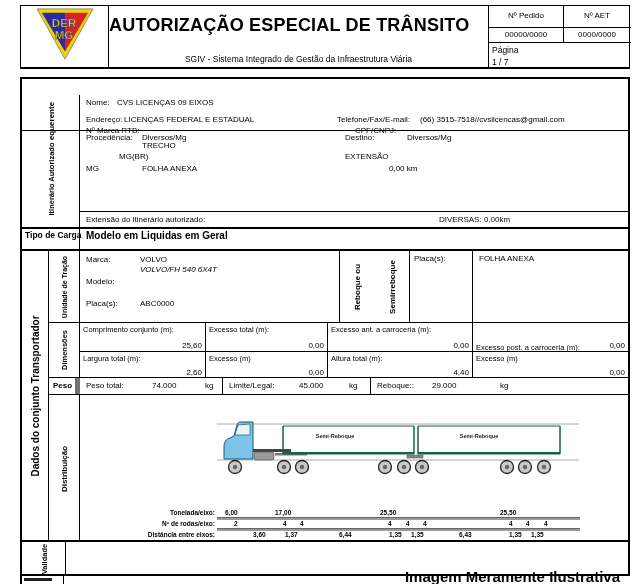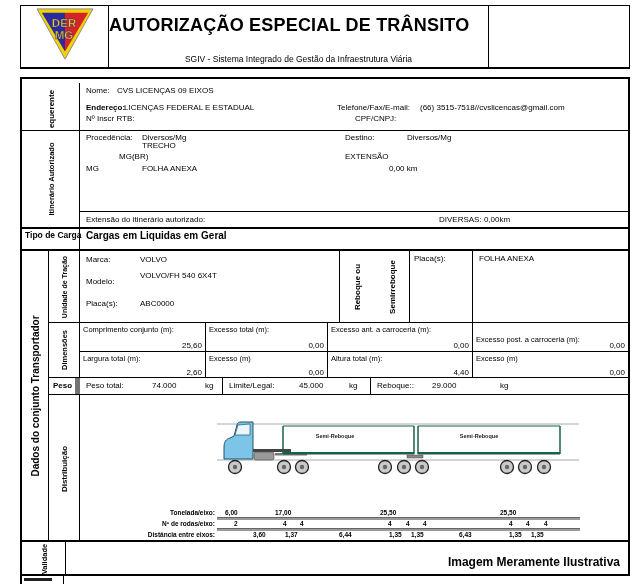--- a/index.html
+++ b/index.html
@@ -58,35 +58,46 @@
         <polygon points="8,7 32,7 32,47" fill="#2b2ba0"></polygon>
         <polygon points="32,7 56,7 32,47" fill="#d42428"></polygon>
         <text x="31" y="22" text-anchor="middle" font-size="12" font-weight="bold" fill="#f2d200" stroke="#2b2ba0" stroke-width="0.45">DER</text>
         <text x="31" y="34" text-anchor="middle" font-size="12" font-weight="bold" fill="#f2d200" stroke="#2b2ba0" stroke-width="0.45">MG</text>
       </svg>
     </div>
     <div class="hdr-title-cell">
       <div class="hdr-title">AUTORIZAÇÃO ESPECIAL DE TRÂNSITO</div>
       <div class="hdr-subtitle">SGIV - Sistema Integrado de Gestão da Infraestrutura Viária</div>
     </div>
+    <div class="hdr-right">
+      <div class="hline" style="left:74px; top:0; width:1px; height:36px;"></div>
+      <div class="hline" style="left:0; top:21px; width:142px; height:1px;"></div>
+      <div class="hline" style="left:0; top:36px; width:142px; height:1px;"></div>
+      <div class="hcell" style="left:0; top:5px; width:74px;">Nº Pedido</div>
+      <div class="hcell" style="left:74px; top:5px; width:68px;">Nº AET</div>
+      <div class="hcell" style="left:0; top:24px; width:74px;">00000/0000</div>
+      <div class="hcell" style="left:74px; top:24px; width:68px;">0000/0000</div>
+      <div class="hcell" style="left:3px; top:39px; width:80px; text-align:left; font-size:8.5px;">Página</div>
+      <div class="hcell" style="left:3px; top:51px; width:80px; text-align:left; font-size:8.5px;">1 / 7</div>
+    </div>
   </div>
 
   <div class="tbl">
 
-    <div class="row" style="top:4px; height:51px;padding-left:7px;">
+    <div class="row" style="top:16px; height:51px;padding-left:7px;">
       <div class="cellA">
         <span class="vlabel" style="font-size:8px;">equerente</span>
       </div>
       <span class="abs t8" style="left:64px; top:3px;">Nome:</span>
       <span class="abs t8" style="left:95px; top:3px;">CVS LICENÇAS 09 EIXOS</span>
-      <span class="abs t8" style="left:64px; top:20px;font-weight:bold;">Endereço:</span>
+      <span class="abs t8" style="left:64px; top:20px;">Endereço:</span>
       <span class="abs t8" style="left:102px; top:20px;">LICENÇAS FEDERAL E ESTADUAL</span>
       <span class="abs t8" style="left:315px; top:20px;">Telefone/Fax/E-mail:</span>
       <span class="abs t8" style="left:398px; top:20px;">(66) 3515-7518//cvslicencas@gmail.com</span>
-      <span class="abs t8" style="left:64px; top:31px;">Nº Inscr RTB:</span>
+      <span class="abs t8" style="left:64px; top:31px;">Nº Marca RTB:</span>
       <span class="abs t8" style="left:333px; top:31px;">CPF/CNPJ:</span>
     </div>
 
     <div class="row bt1" style="top:51px; height:97px;">
       <div class="cellA">
         <span class="vlabel" style="font-size:7.5px;">Itinerário Autorizado</span>
       </div>
       <span class="abs t8" style="left:64px; top:2px;">Procedência:</span>
       <span class="abs t8" style="left:120px; top:2px;">Diversos/Mg</span>
       <span class="abs t8" style="left:323px; top:2px;">Destino:</span>
@@ -99,36 +110,36 @@
       <span class="abs t8" style="left:367px; top:33px;">0,00 km</span>
       <div class="hrule" style="left:58px; top:80px;"></div>
       <span class="abs t8" style="left:64px; top:84px;">Extensão do itinerário autorizado:</span>
       <span class="abs t8" style="left:417px; top:84px;">DIVERSAS: 0,00km</span>
     </div>
 
     <div class="row bt2" style="top:148px; height:22px;">
       <div class="cellA">
         <span class="abs b" style="left:3px; top:1px; font-size:8.5px; white-space:nowrap;">Tipo de Carga</span>
       </div>
-      <span class="abs b" style="left:64px; top:1px; font-size:10px; white-space:nowrap;">Cargas em Liquidas em Geral</span>
+      <span class="abs b" style="left:64px; top:1px; font-size:10px; white-space:nowrap;">Modelo em Liquidas em Geral</span>
     </div>
 
     <div class="row bt2" style="top:170px; height:291px;">
       <div class="abs" style="left:0; top:0; bottom:0; width:27px; border-right:1px solid #000;">
         <span class="vlabel" style="font-size:10px;">Dados do conjunto Transportador</span>
       </div>
 
       <div class="abs" style="left:27px; top:0; width:579px; height:71px;">
         <div class="abs" style="left:0; top:0; bottom:0; width:31px; border-right:1px solid #000;">
           <span class="vlabel" style="font-size:7px;">Unidade de Tração</span>
         </div>
         <span class="abs t8" style="left:37px; top:4px;">Marca:</span>
         <span class="abs t8" style="left:91px; top:4px;">VOLVO</span>
         <span class="abs t8" style="left:37px; top:26px;">Modelo:</span>
-        <span class="abs t8" style="left:91px; top:20px;">VOLVO/FH 540 6X4T</span>
+        <span class="abs t8" style="left:91px; top:14px;font-style:italic;">VOLVO/FH 540 6X4T</span>
         <span class="abs t8" style="left:37px; top:48px;">Placa(s):</span>
         <span class="abs t8" style="left:91px; top:48px;">ABC0000</span>
         <div class="vline" style="left:290px;"></div>
         <div class="abs" style="left:290px; top:0; bottom:0; width:35px;">
           <span class="vlabel" style="font-size:8px;">Reboque ou</span>
         </div>
         <div class="abs" style="left:325px; top:0; bottom:0; width:35px;">
           <span class="vlabel" style="font-size:8px;">Semirreboque</span>
         </div>
         <div class="vline" style="left:360px;"></div>
@@ -149,21 +160,21 @@
           </div>
           <div class="dimcell" style="left:125px; width:122px;">
             <span class="abs t75" style="left:3px; top:2px;">Excesso total (m):</span>
             <span class="dimval">0,00</span>
           </div>
           <div class="dimcell" style="left:247px; width:145px;">
             <span class="abs t75" style="left:3px; top:2px;">Excesso ant. a carroceria (m):</span>
             <span class="dimval">0,00</span>
           </div>
           <div class="dimcell" style="left:392px; width:156px;">
-            <span class="abs t75" style="left:3px; top:12px;">Excesso post. a carroceria (m):</span>
+            <span class="abs t75" style="left:3px; top:20px;">Excesso post. a carroceria (m):</span>
             <span class="dimval">0,00</span>
           </div>
         </div>
 
         <div class="abs bt1" style="left:31px; top:28px; width:548px; height:27px;">
           <div class="dimcell" style="left:0; width:125px; border-left:none;">
             <span class="abs t75" style="left:3px; top:2px;">Largura total (m):</span>
             <span class="dimval">2,60</span>
           </div>
           <div class="dimcell" style="left:125px; width:122px;">
@@ -281,21 +292,21 @@
         <span class="abs t65" style="left:410px; top:136px;">6,43</span>
         <span class="abs t65" style="left:460px; top:136px;">1,35</span>
         <span class="abs t65" style="left:482px; top:136px;">1,35</span>
       </div>
     </div>
 
     <div class="row bt2" style="top:461px; height:36px;">
       <div class="cellA" style="width:44px;">
         <span class="vlabel" style="font-size:7.5px;">Validade</span>
       </div>
-      <span class="abs b" style="right:8px; top:13px; font-size:12px; white-space:nowrap;text-align:right;">Imagem Meramente Ilustrativa</span>
+      <span class="abs b" style="right:8px; top:26px; font-size:15px; white-space:nowrap;text-align:right;">Imagem Meramente Ilustrativa</span>
     </div>
   </div>
 
   <div class="stub">
     <div class="stub-mark"></div>
   </div>
 
 </div>
 
 </body></html>

